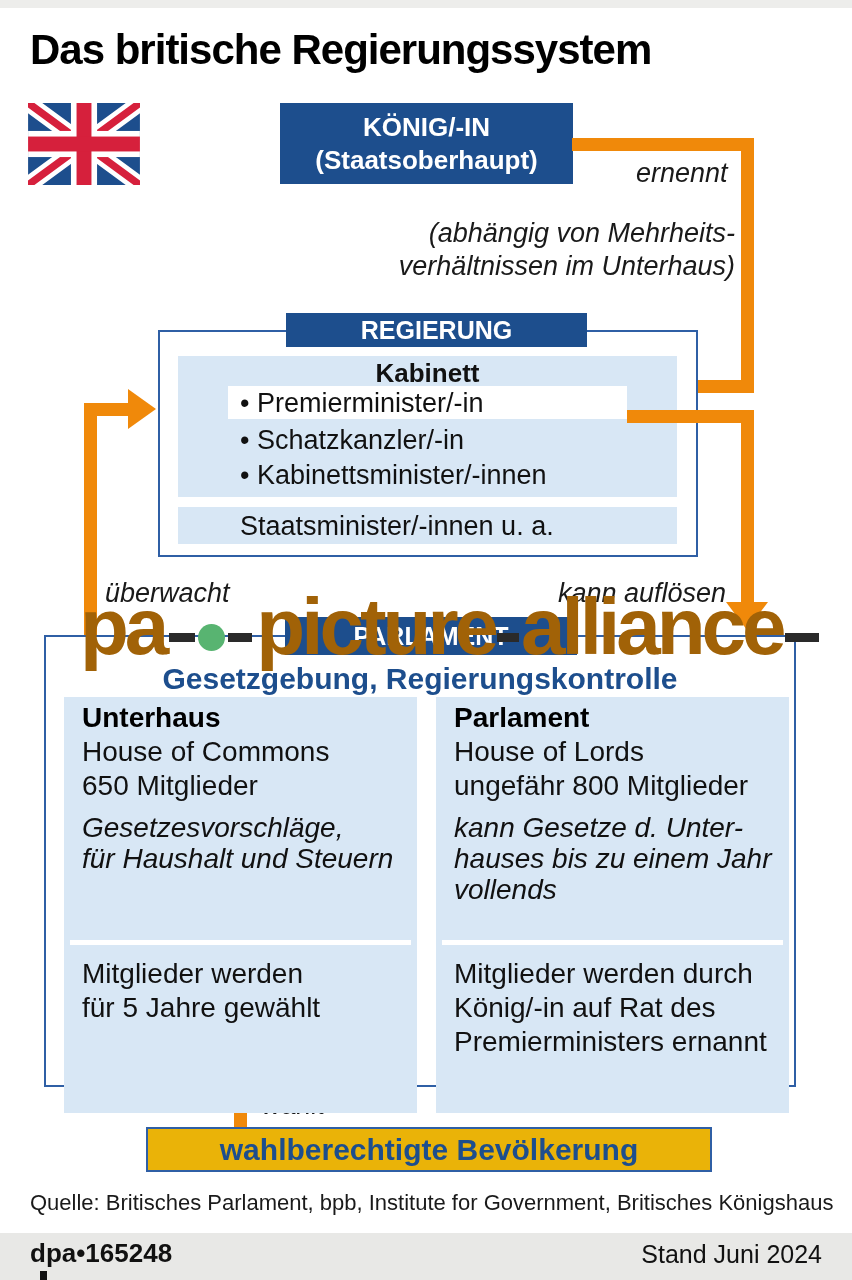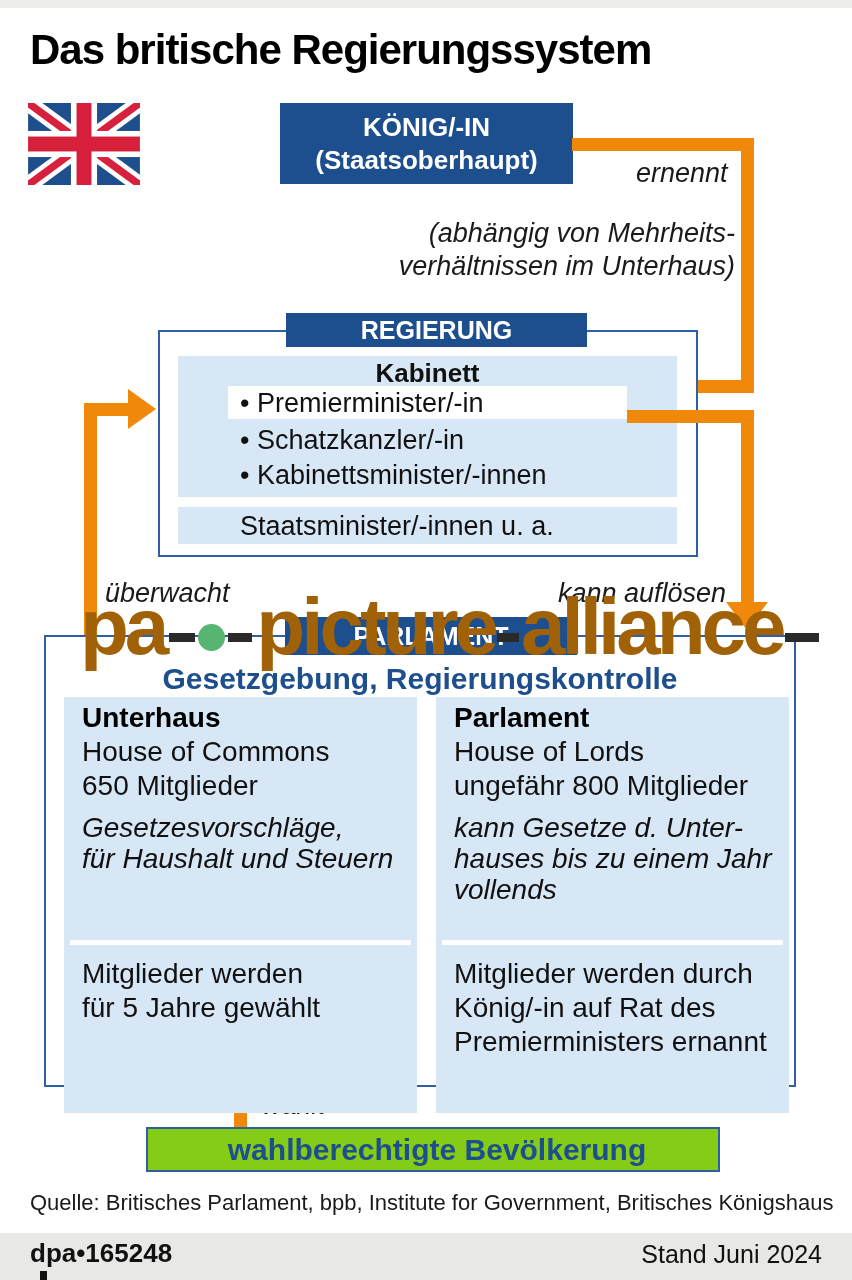--- a/index.html
+++ b/index.html
@@ -45,22 +45,22 @@
   .col .itblock{margin-top:9px;}
   .col .itline{font-style:italic;font-size:28px;line-height:31px;white-space:nowrap;}
   .col-divider{position:absolute;left:6px;right:6px;top:243px;height:5px;background:#fff;}
   .col-bottom{position:absolute;left:18px;top:260px;}
   
   .wm{left:80px;top:587px;z-index:50;display:flex;align-items:flex-start;color:#a16207;}
   .wm .wtxt{font-size:80px;line-height:1;font-weight:bold;letter-spacing:-4px;}
   .wm .wdash{height:9px;background:#2a2a2a;margin-top:46px;}
   .wm .wdot{width:27px;height:27px;border-radius:50%;background:#58b471;margin-top:37px;}
   
-  .bevoelkerung{left:146px;top:1127px;width:562px;height:41px;background:#84cc16;border:2px solid #2f5fa5;
-    display:flex;align-items:center;justify-content:center;font-size:30px;font-weight:bold;color:#1d4e8d;padding-left:8px;}
+  .bevoelkerung{left:146px;top:1127px;width:562px;height:41px;background:#eab308;border:2px solid #2f5fa5;
+    display:flex;align-items:center;justify-content:center;font-size:30px;font-weight:bold;color:#1d4e8d;}
   .quelle{left:30px;top:1190px;font-size:22px;color:#1a1a1a;white-space:nowrap;}
   .footerbar{left:0;top:1233px;width:852px;height:47px;background:#e8e8e6;}
   .footer-left{left:30px;top:1238px;font-size:26px;font-weight:bold;color:#111;}
   .footer-right{right:30px;top:1240px;font-size:25px;color:#111;}
   .crop-frag{left:40px;top:1271px;width:7px;height:9px;background:#111;}
 </style>
 </head>
 <body>
 
 <div id="stage">

